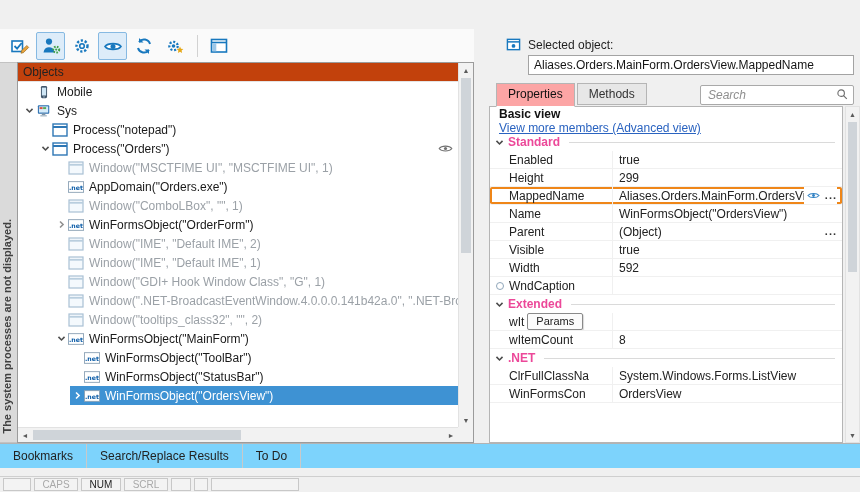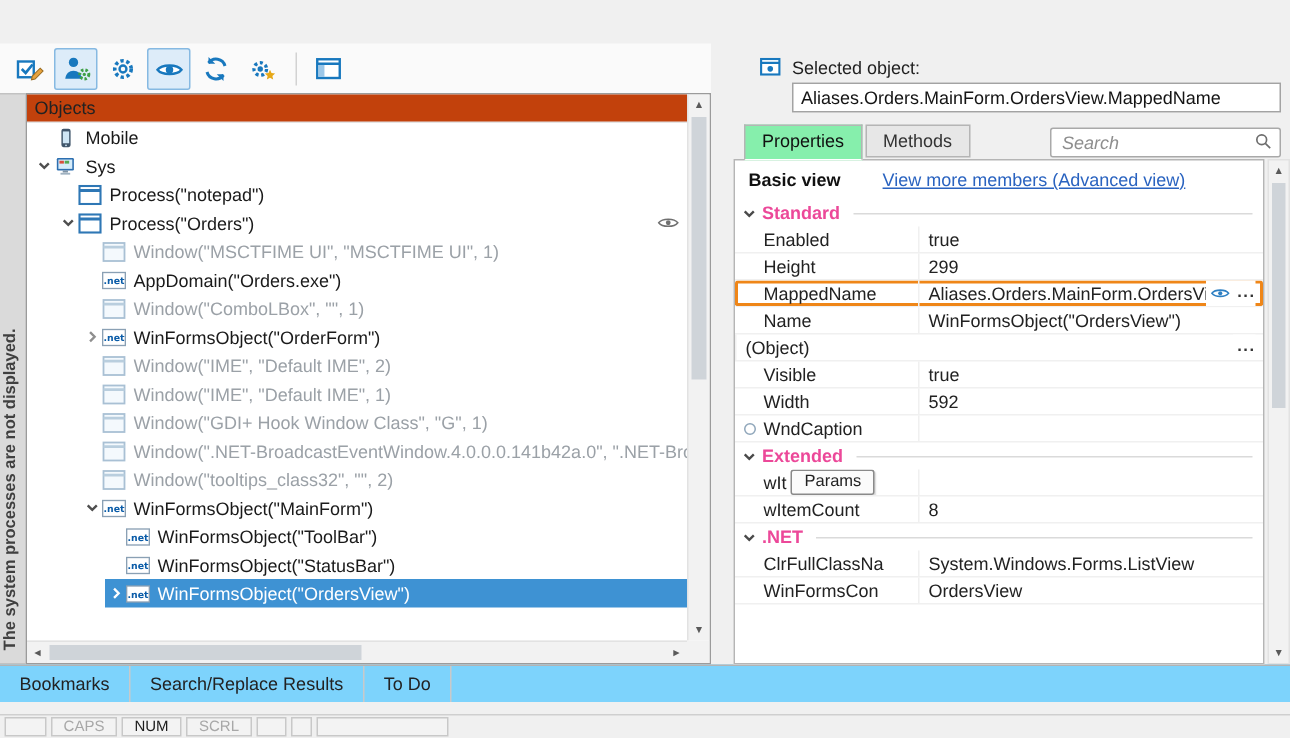--- a/index.html
+++ b/index.html
@@ -63,29 +63,29 @@
 
   
   .right-panel{position:absolute;left:476px;top:29px;width:384px;height:414px;}
   .sel-obj-icon{position:absolute;left:30px;top:8px;width:15px;height:15px;}
   .sel-obj-icon svg{width:15px;height:15px;}
   .sel-obj-label{position:absolute;left:52px;top:9px;color:#1f1f1f;}
   .sel-obj-input{position:absolute;left:52px;top:26px;width:326px;height:20px;border:1px solid #a3a3a3;background:#fff;
     font:12px "Liberation Sans",sans-serif;padding:1px 5px;color:#141414;box-sizing:border-box;}
   .insp-tabs{position:absolute;left:20px;top:54px;height:24px;display:flex;align-items:flex-end;z-index:5;}
   .insp-tab{border:1px solid #b5b5b5;background:#e7e7e7;padding:3px 11px;margin-right:2px;margin-bottom:2px;color:#333;}
-  .insp-tab.active{background:#86efac;border-bottom-color:#fff;margin-bottom:0;padding-bottom:5px;color:#111;}
+  .insp-tab.active{background:#fca5a5;border-bottom-color:#fff;margin-bottom:0;padding-bottom:5px;color:#111;}
   .search-box{position:absolute;right:6px;top:56px;width:154px;height:20px;border:1px solid #a9a9a9;border-radius:2px;
     background:#fff;display:flex;align-items:center;padding:0 5px;box-sizing:border-box;z-index:4;}
   .search-box input{border:none;outline:none;flex:1 1 auto;min-width:0;font:12px "Liberation Sans",sans-serif;color:#444;background:transparent;}
   .search-box input::placeholder{font-style:italic;color:#8e8e8e;}
   .search-box svg{width:12px;height:12px;flex:0 0 auto;}
   .insp-content{position:absolute;left:13px;top:77px;right:17px;bottom:0;background:#fff;border:1px solid #b5b5b5;
     box-sizing:border-box;overflow:hidden;z-index:1;}
-  .view-row{height:26px;display:flex;align-items:center;padding:0 9px;}
+  .view-row{height:26px;display:flex;padding:0 9px;flex-direction:column;}
   .view-label{font-weight:bold;margin-right:28px;color:#111;}
   .view-link{color:#2a63c0;text-decoration:underline;cursor:pointer;}
   .pgroup-hd{height:18px;display:flex;align-items:center;padding:0 7px 0 5px;}
   .pgroup-chevron{width:13px;display:flex;align-items:center;}
   .pgroup-name{font-weight:bold;margin-right:9px;color:#ec4899;}
   .pgroup-line{flex:1 1 auto;height:1px;background:#dadada;}
   .prow{height:17px;display:flex;align-items:stretch;position:relative;border-bottom:1px solid #f0f0f0;}
   .prow-label{flex:0 0 122px;padding-left:19px;display:flex;align-items:center;color:#222;overflow:hidden;
     white-space:nowrap;box-sizing:border-box;}
   .prow-value{flex:1 1 auto;padding-left:6px;border-left:1px solid #f0f0f0;display:flex;align-items:center;color:#222;
@@ -501,20 +501,21 @@
                 </svg>
               </span>
               <span class="ellipsis-btn">...</span>
             </span>
           </div>
           <div class="prow">
             <span class="prow-label">Name</span>
             <span class="prow-value">WinFormsObject("OrdersView")</span>
           </div>
           <div class="prow">
+            <span class="prow-label">Parent</span>
             <span class="prow-value">(Object)</span>
             <span class="prow-trailing">
               <span class="ellipsis-btn">...</span>
             </span>
           </div>
           <div class="prow">
             <span class="prow-label">Visible</span>
             <span class="prow-value">true</span>
           </div>
           <div class="prow">

